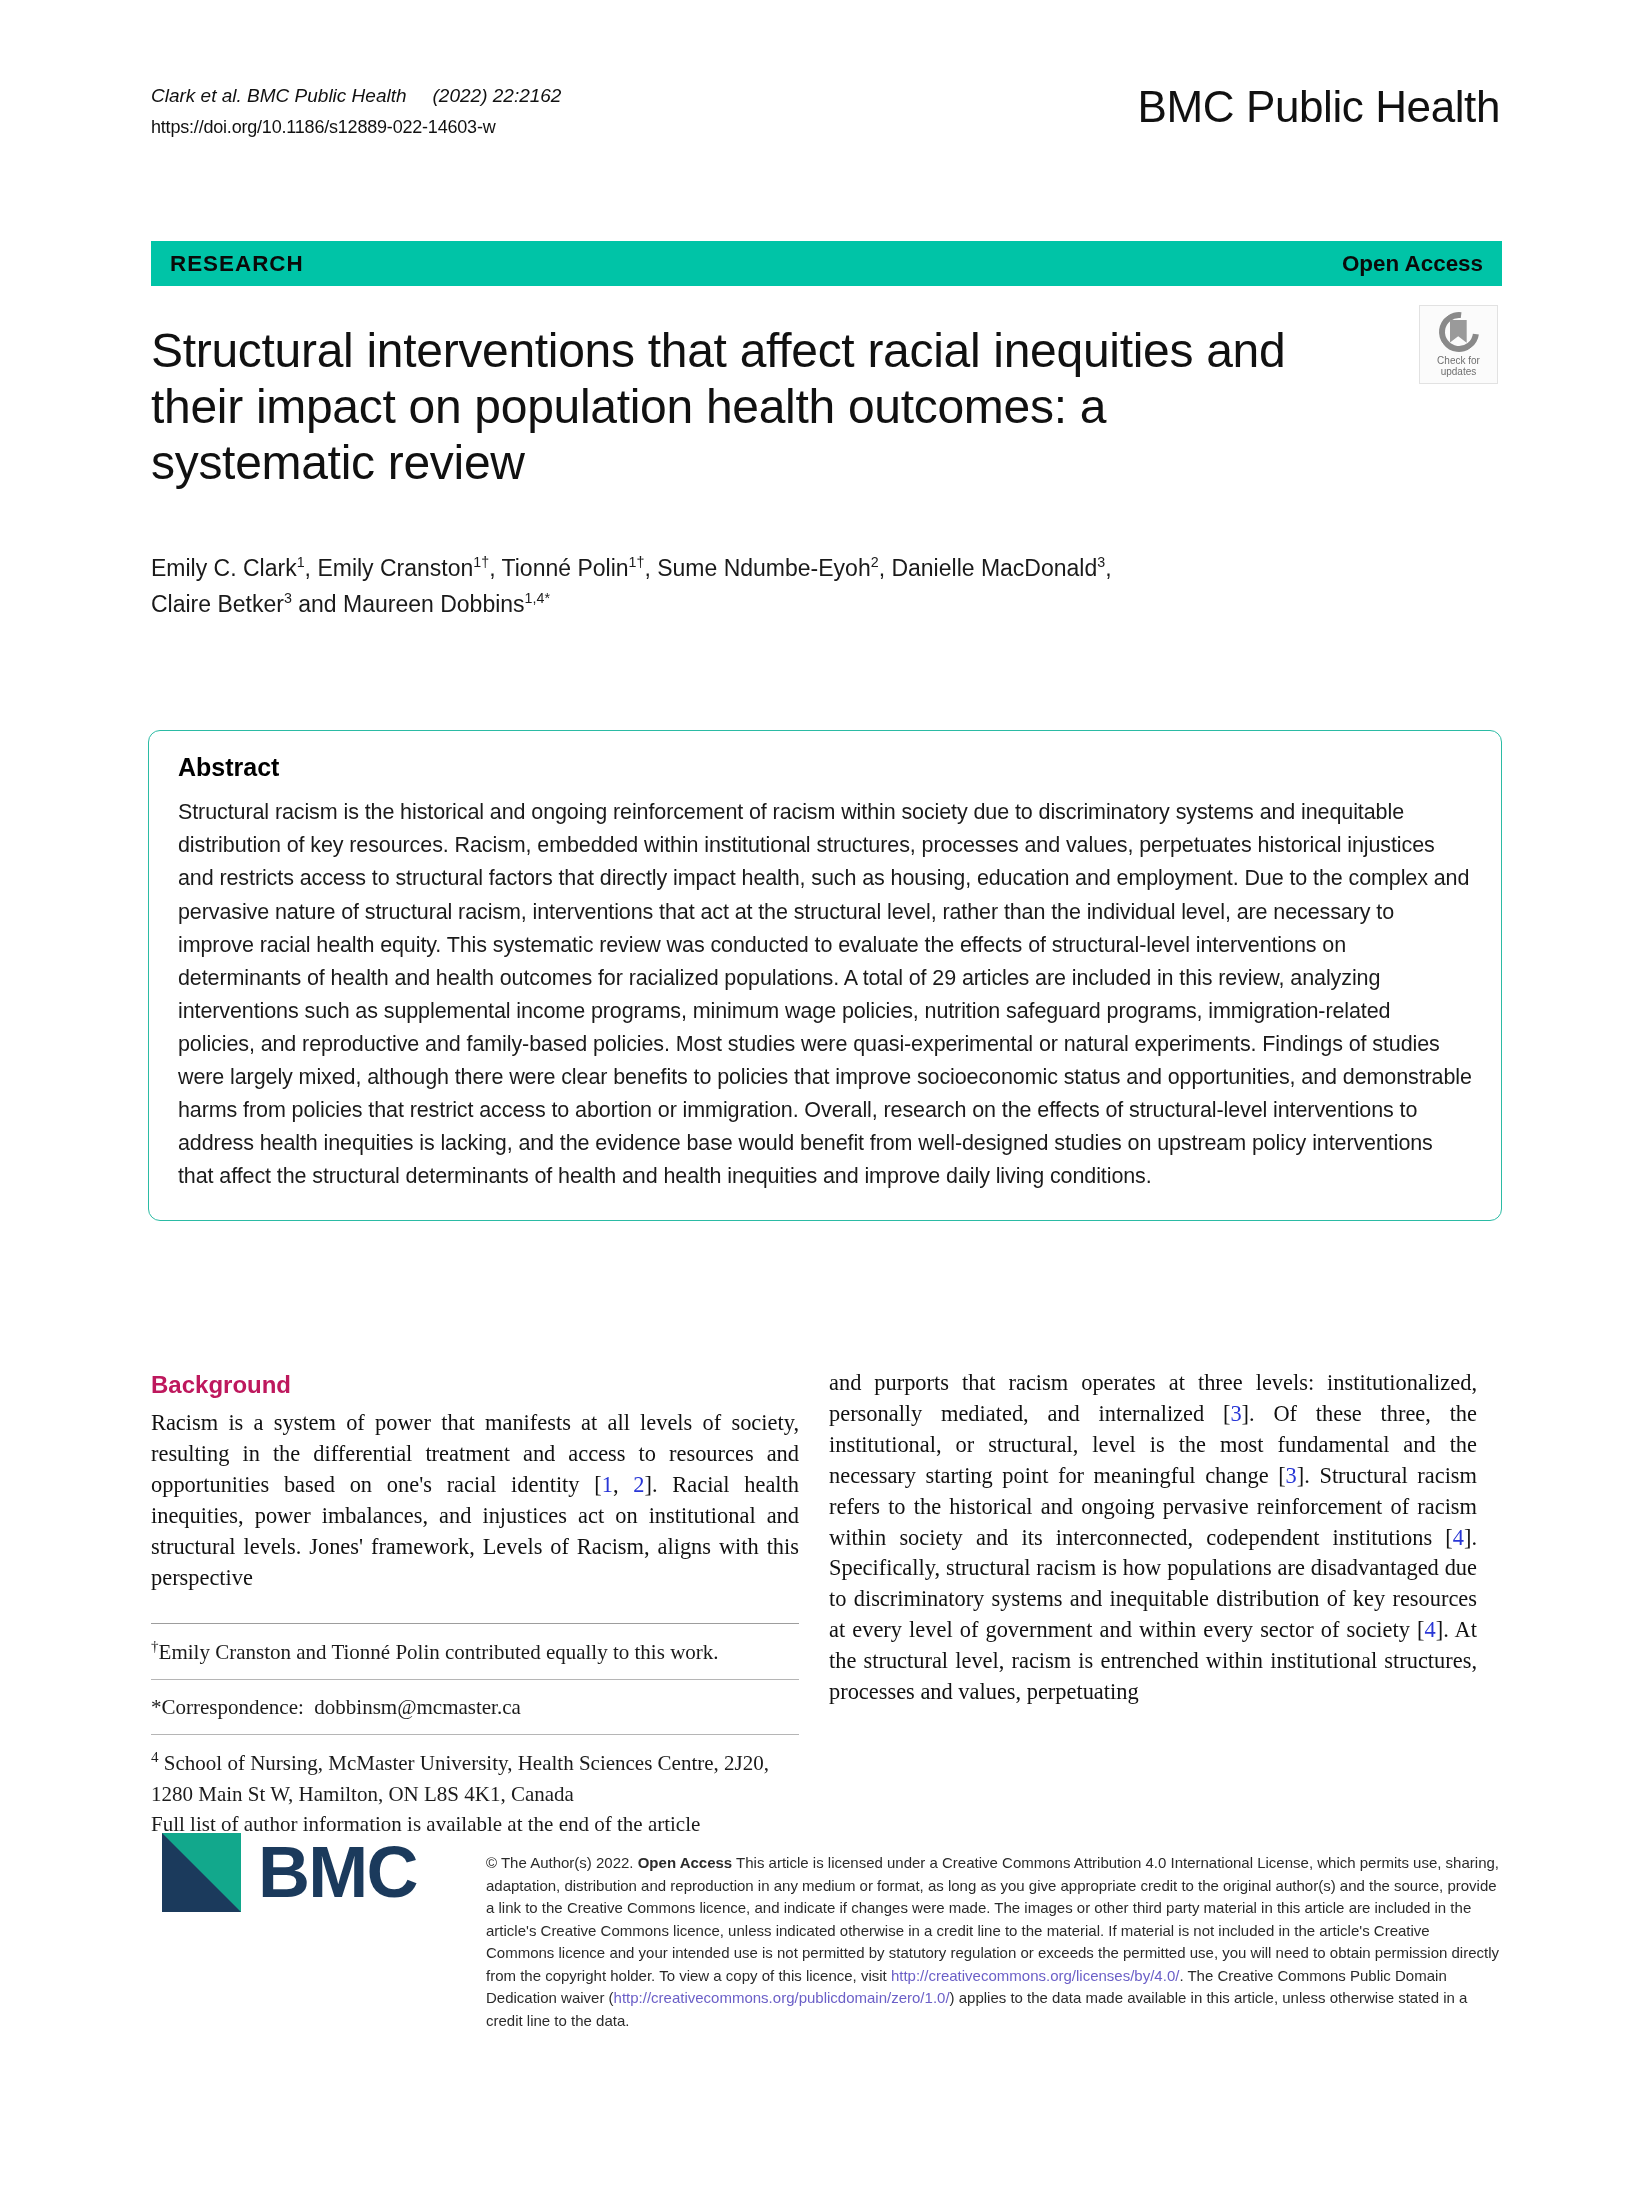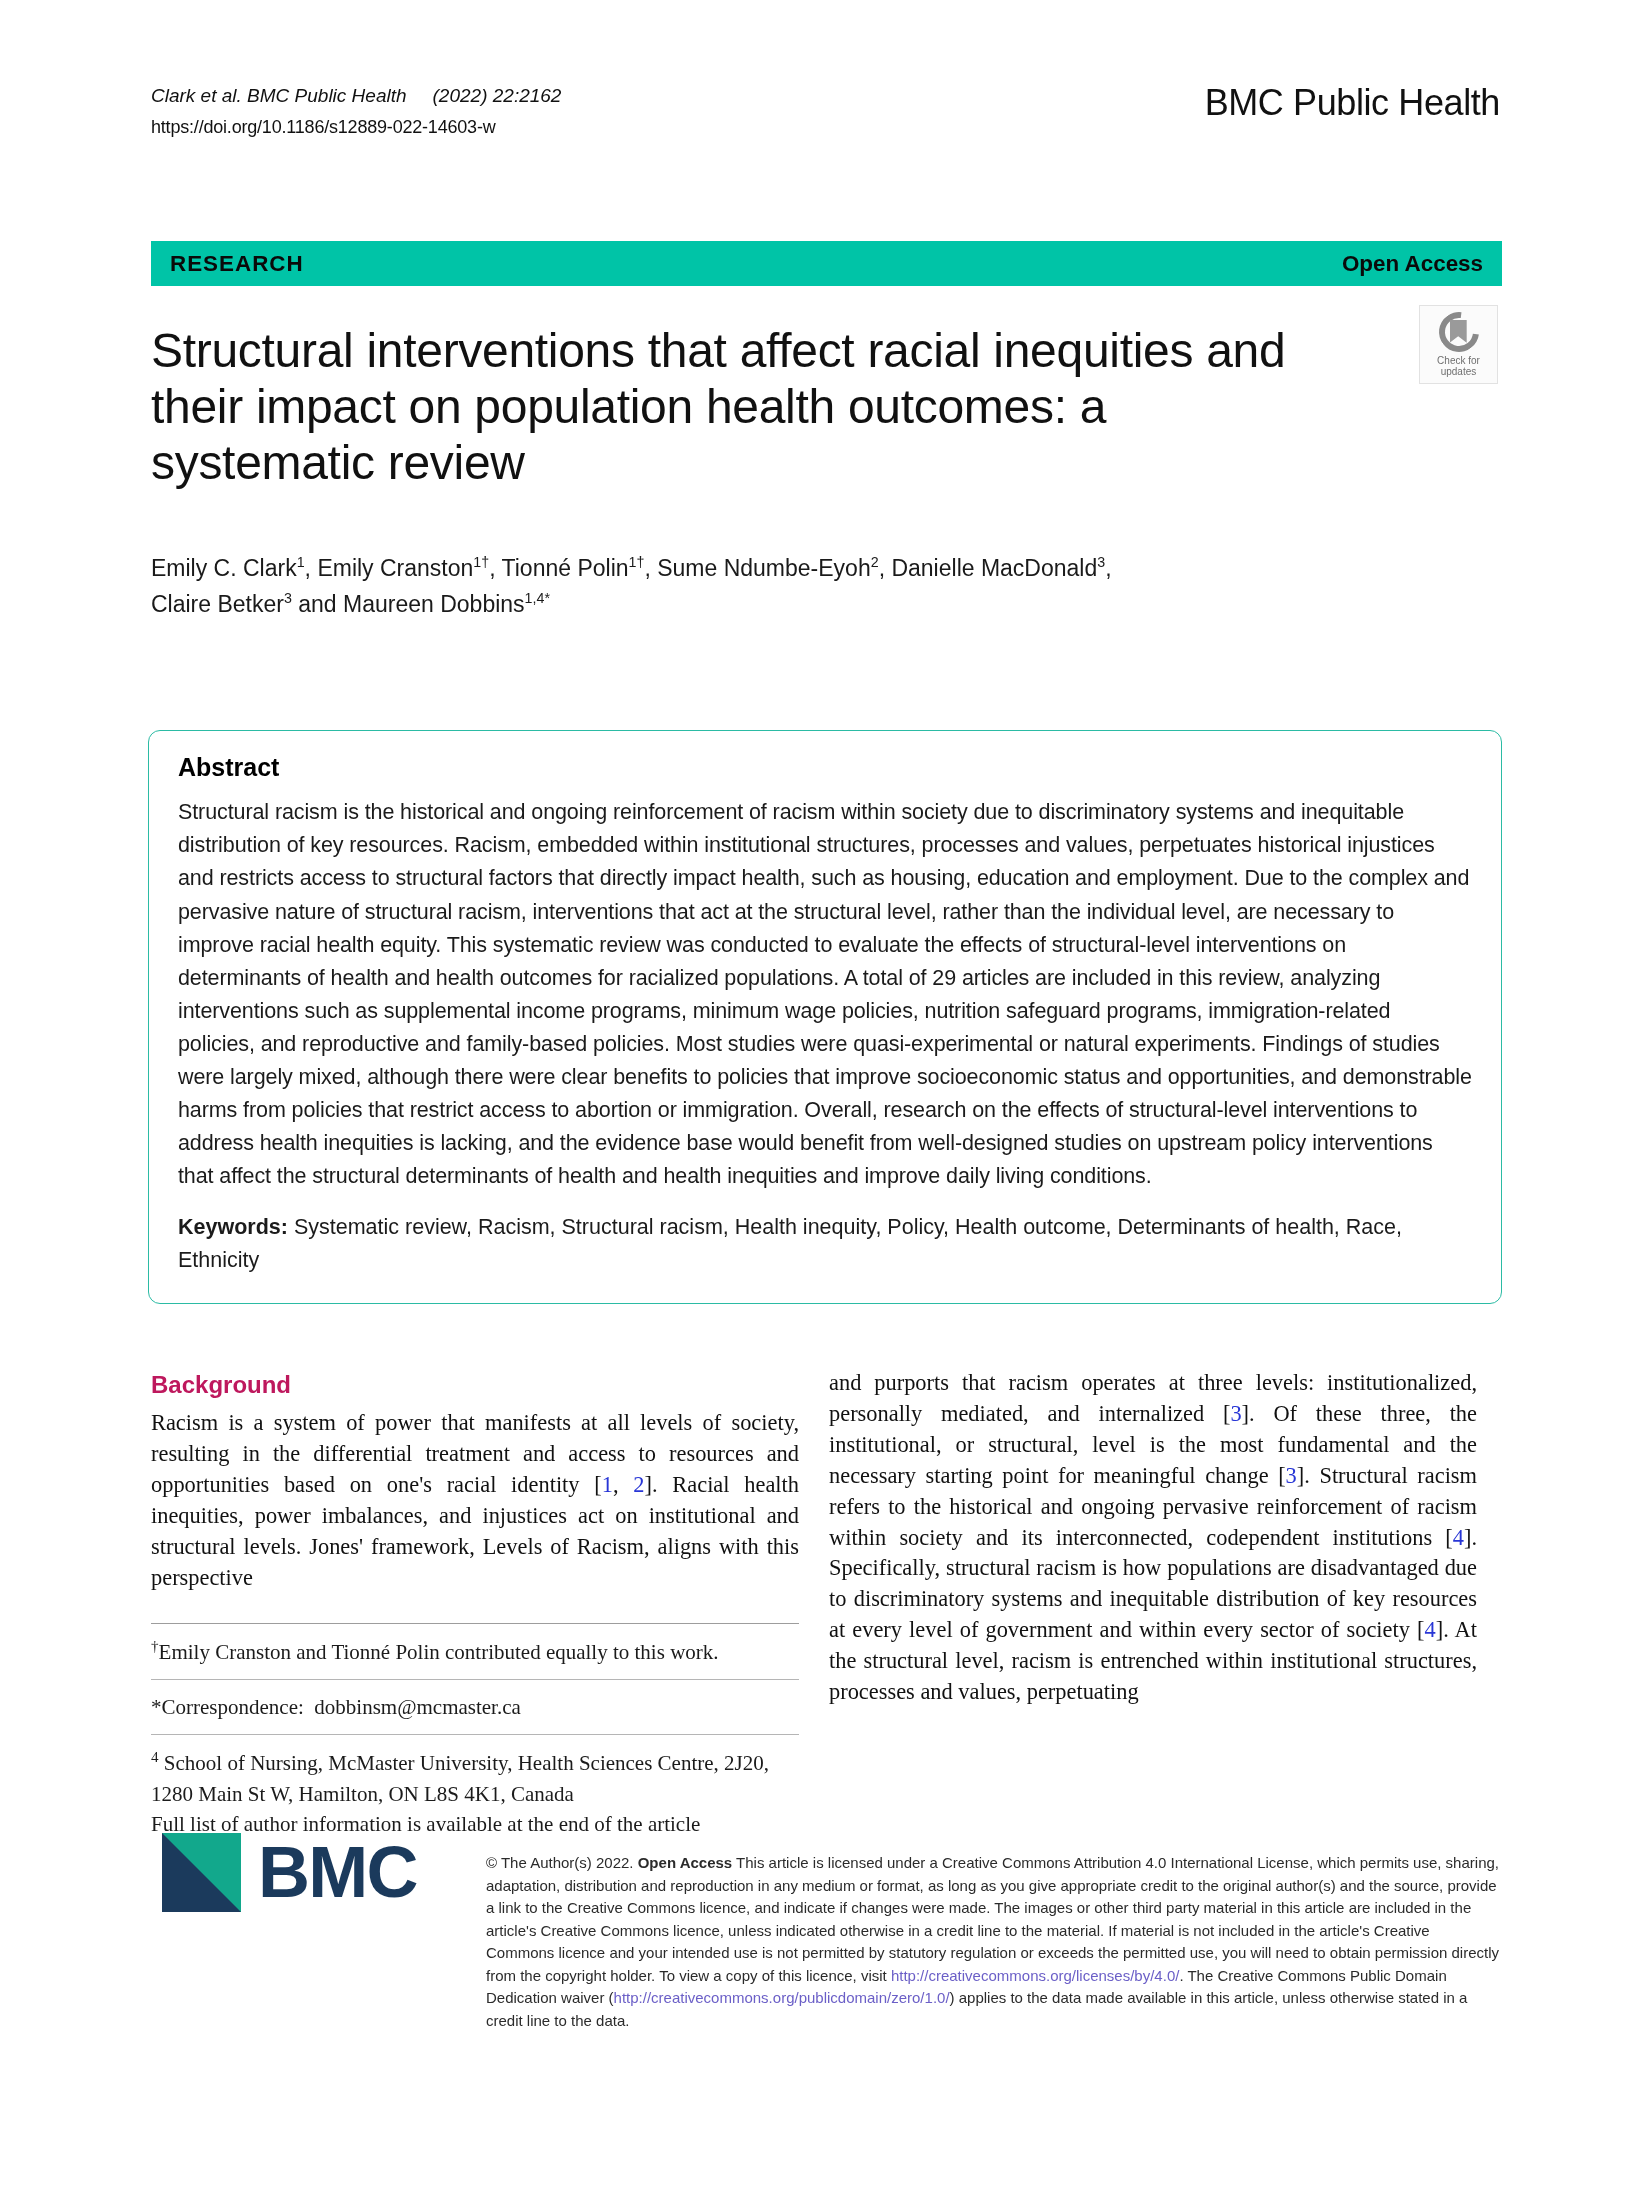--- a/index.html
+++ b/index.html
@@ -15,21 +15,21 @@
 
   
   .runhead {
     position:absolute; left:151px; top:82px;
     font-style:italic; font-size:19px; line-height:1.5; color:#111;
   }
   .runhead .vol { font-style:italic; margin-left:26px; }
   .runhead .doi { font-style:normal; font-size:18px; display:block; margin-top:3.4px; letter-spacing:-0.2px;}
   .journal-brand {
     position:absolute; right:153px; top:82px;
-    font-size:36px; letter-spacing:-0.4px; color:#111; font-weight:400;
+    font-size:44px; letter-spacing:-0.4px; color:#111; font-weight:400;
   }
 
   
   .accessbar {
     position:absolute; left:151px; top:241px; right:151px; height:45px;
     background:#00C4A7;
     display:flex; align-items:center; justify-content:space-between;
     padding:10px 19px;
   }
   .accessbar .lbl { font-weight:bold; font-size:22.4px; letter-spacing:1px; color:#0a0a0a; }
@@ -155,24 +155,20 @@
   <h1 class="title">Structural interventions that affect racial inequities and their impact on population health outcomes: a systematic review</h1>
 
   <div class="authors">
     <span>Emily C. Clark</span><sup>1</sup><span>, Emily Cranston</span><sup>1†</sup><span>, Tionné Polin</span><sup>1†</sup><span>, Sume Ndumbe-Eyoh</span><sup>2</sup><span>, Danielle MacDonald</span><sup>3</sup><span>,</span><br>
     <span>Claire Betker</span><sup>3</sup><span> and Maureen Dobbins</span><sup>1,4*</sup>
   </div>
 
   <section class="abstract">
     <h2>Abstract</h2>
     <p>Structural racism is the historical and ongoing reinforcement of racism within society due to discriminatory systems and inequitable distribution of key resources. Racism, embedded within institutional structures, processes and values, perpetuates historical injustices and restricts access to structural factors that directly impact health, such as housing, education and employment. Due to the complex and pervasive nature of structural racism, interventions that act at the structural level, rather than the individual level, are necessary to improve racial health equity. This systematic review was conducted to evaluate the effects of structural-level interventions on determinants of health and health outcomes for racialized populations. A total of 29 articles are included in this review, analyzing interventions such as supplemental income programs, minimum wage policies, nutrition safeguard programs, immigration-related policies, and reproductive and family-based policies. Most studies were quasi-experimental or natural experiments. Findings of studies were largely mixed, although there were clear benefits to policies that improve socioeconomic status and opportunities, and demonstrable harms from policies that restrict access to abortion or immigration. Overall, research on the effects of structural-level interventions to address health inequities is lacking, and the evidence base would benefit from well-designed studies on upstream policy interventions that affect the structural determinants of health and health inequities and improve daily living conditions.</p>
-    <div class="kw">
-      <b>Keywords:</b>
-      <span>Systematic review, Racism, Structural racism, Health inequity, Policy, Health outcome, Determinants of health, Race, Ethnicity</span>
-    </div>
   </section>
 
   <div class="col left">
     <h3>Background</h3>
     <p><span>Racism is a system of power that manifests at all levels of society, resulting in the differential treatment and access to resources and opportunities based on one's racial identity [</span><span class="cit">1</span><span>, </span><span class="cit">2</span><span>]. Racial health inequities, power imbalances, and injustices act on institutional and structural levels. Jones' framework, Levels of Racism, aligns with this perspective</span></p>
   </div>
 
   <div class="col right">
     <p><span>and purports that racism operates at three levels: institutionalized, personally mediated, and internalized [</span><span class="cit">3</span><span>]. Of these three, the institutional, or structural, level is the most fundamental and the necessary starting point for meaningful change [</span><span class="cit">3</span><span>]. Structural racism refers to the historical and ongoing pervasive reinforcement of racism within society and its interconnected, codependent institutions [</span><span class="cit">4</span><span>]. Specifically, structural racism is how populations are disadvantaged due to discriminatory systems and inequitable distribution of key resources at every level of government and within every sector of society [</span><span class="cit">4</span><span>]. At the structural level, racism is entrenched within institutional structures, processes and values, perpetuating</span></p>
   </div>

